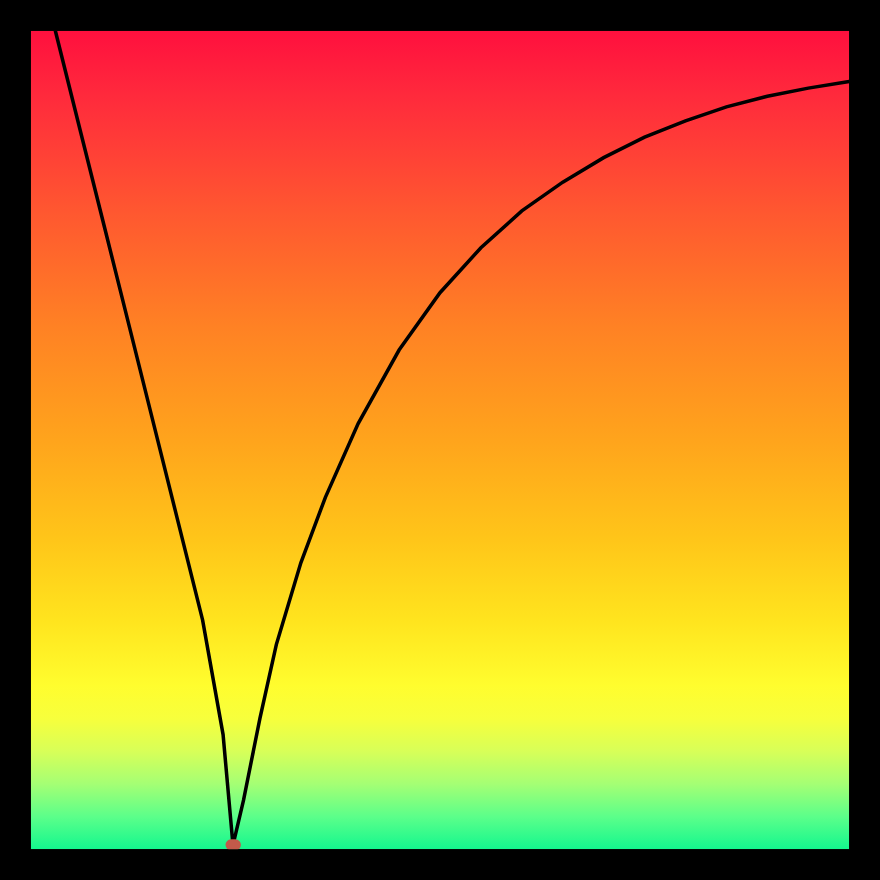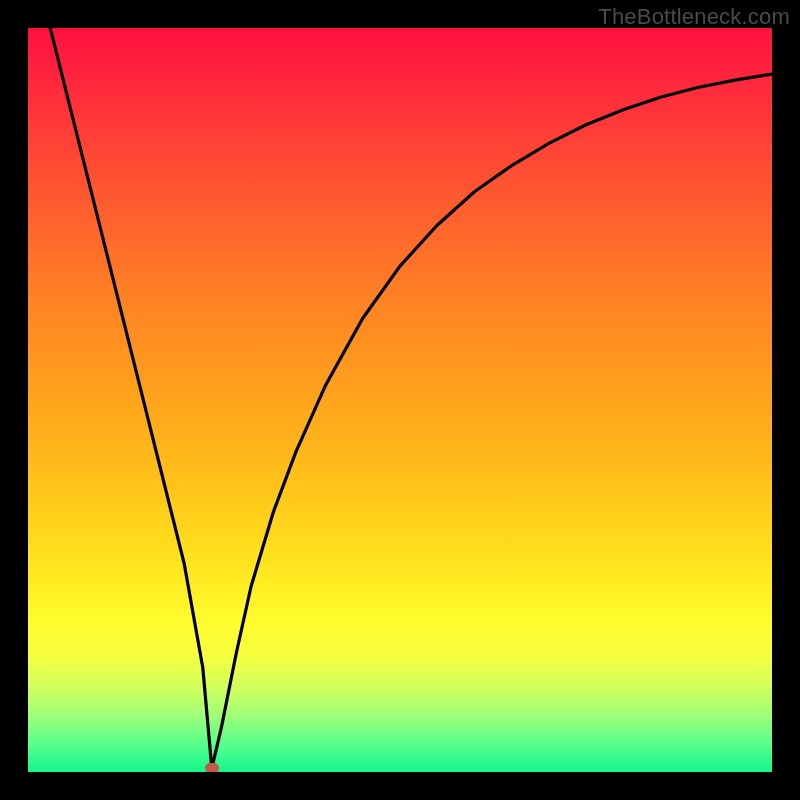--- a/index.html
+++ b/index.html
@@ -74,14 +74,13 @@
 <body>
 
 <div class="frame">
   <div class="plot-area">
     <div class="gradient-bg"></div>
     <svg class="curve" viewBox="0 0 744 744" preserveAspectRatio="none">
       <path fill="none" stroke="#000" stroke-width="3.2" stroke-linecap="round" d="M22.3 0.0 L44.6 89.3 L67.0 178.6 L89.3 267.8 L111.6 357.1 L133.9 446.4 L156.2 535.7 L174.8 639.8 L183.8 740.3 L193.4 699.4 L208.3 625.0 L223.2 558.0 L245.5 483.6 L267.8 424.1 L297.6 357.1 L334.8 290.2 L372.0 238.1 L409.2 197.2 L446.4 163.7 L483.6 137.6 L520.8 115.3 L558.0 96.7 L595.2 81.8 L632.4 69.2 L669.6 59.5 L706.8 52.1 L744.0 46.1"></path>
     </svg>
     <div class="marker" style="left: 183.768px; top: 740.28px; background: rgb(194, 90, 74);"></div>
   </div>
-  <div class="watermark">TheBottleneck.com</div>
 </div>
 
 </body></html>

